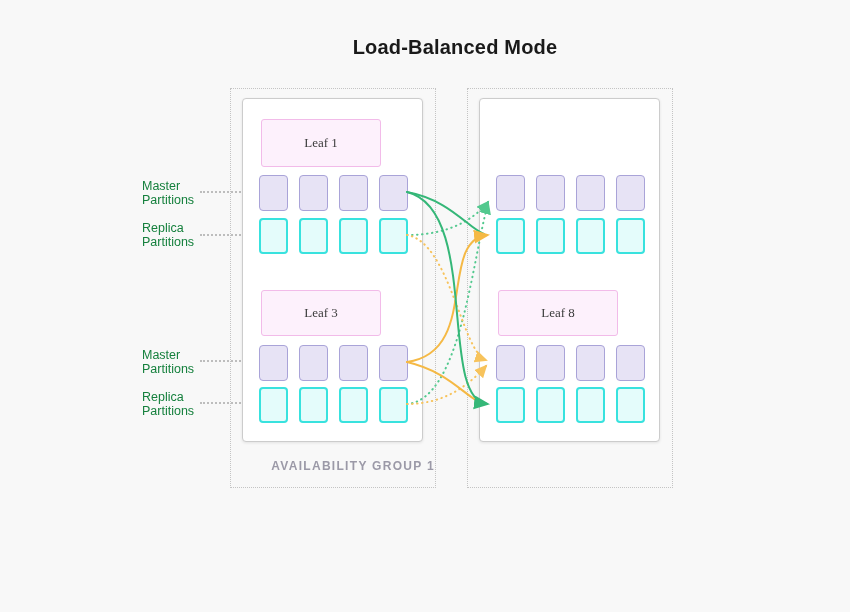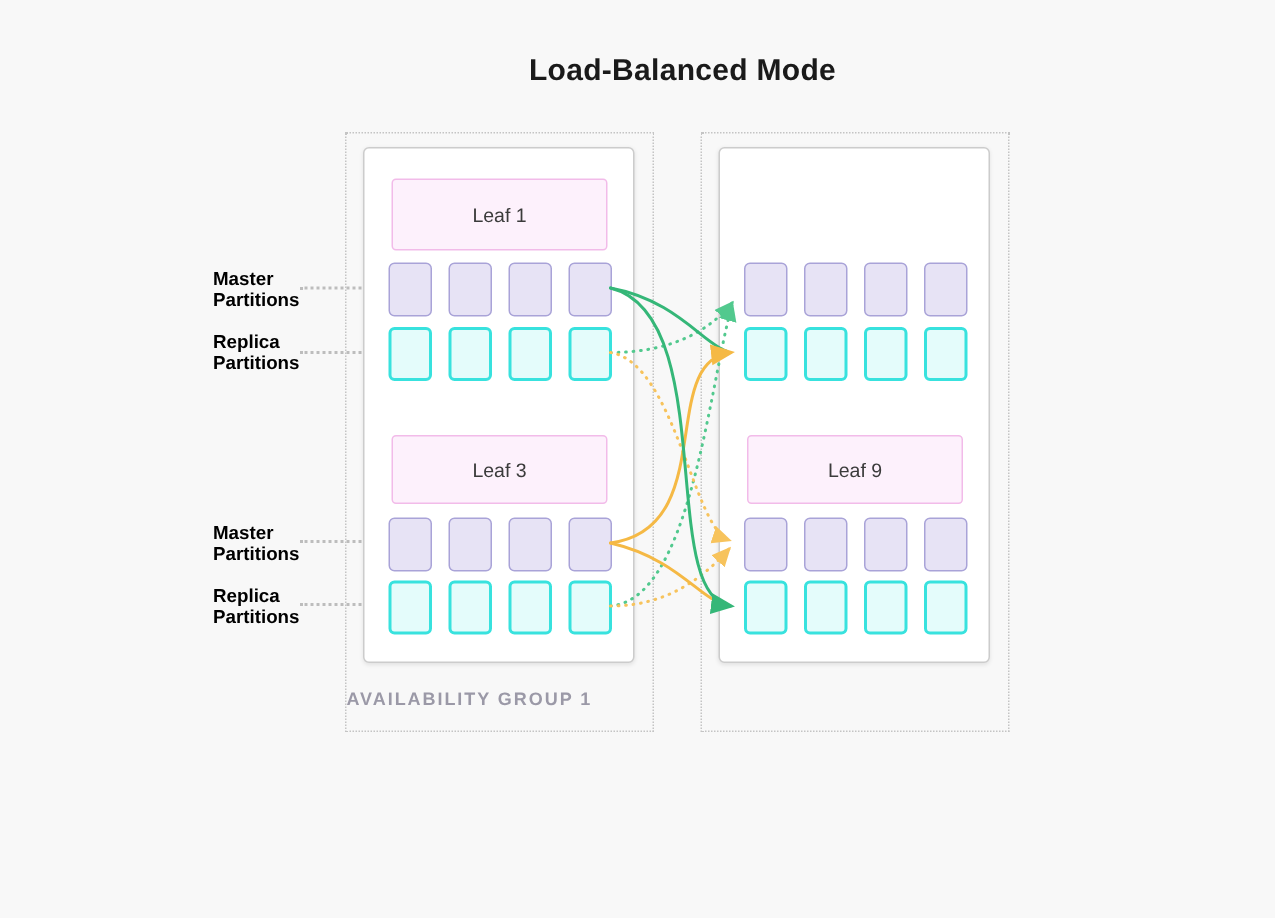--- a/index.html
+++ b/index.html
@@ -18,46 +18,46 @@
     border:1px dotted #c4c4c4;box-sizing:border-box;
   }
   .ag-container.ag1{left:200px;}
   .ag-container.ag2{left:437px;}
   .leaf-card{
     position:absolute;left:11px;top:9px;width:181px;height:344px;
     background:#ffffff;border:1px solid #cccccc;border-radius:4px;
     box-shadow:0 1px 3px rgba(0,0,0,.09);box-sizing:border-box;
   }
   .leaf-box{
-    position:absolute;left:18px;width:144px;height:46px;
+    position:absolute;left:18px;width:120px;height:46px;
     background:#fdf1fc;border:1px solid #f2bbe9;border-radius:3px;
     display:flex;align-items:center;justify-content:center;
-    font-size:13px;color:#3b3b3b;box-sizing:border-box;
+    font-size:13px;color:#3b3b3b;box-sizing:border-box;font-family:Liberation Serif, serif;
   }
   .leaf-box.top{top:20px;height:48px;}
   .leaf-box.bottom{top:191px;}
   .part-row{
     position:absolute;left:16px;display:flex;gap:11px;
   }
   .part-row.masters1{top:76px;}
   .part-row.replicas1{top:119px;}
   .part-row.masters2{top:246px;}
   .part-row.replicas2{top:288px;}
   .part{
     width:29px;height:36px;border-radius:4px;box-sizing:border-box;
   }
   .part.master{background:#e7e3f5;border:1.5px solid #a9a3d8;}
   .part.replica{background:#e4fcfb;border:2px solid #38e2de;}
   .ag-label{
-    position:absolute;left:0;bottom:14px;width:100%;text-align:left;
+    position:absolute;left:0;bottom:14px;width:100%;text-align:right;
     font-size:12px;font-weight:bold;letter-spacing:1.3px;color:#9b99a7;
   }
   .side-label{
     position:absolute;left:112px;width:62px;
-    font-size:12.5px;font-weight:bold;color:#000000;line-height:14px;
+    font-size:12.5px;font-weight:normal;color:#15803d;line-height:14px;
   }
   .side-label.l1{top:179px;}
   .side-label.l2{top:221px;}
   .side-label.l3{top:348px;}
   .side-label.l4{top:390px;}
   .leader{
     position:absolute;left:170px;width:57px;height:0;
     border-top:2px dotted #bdbdbd;
   }
   .leader.ld1{top:191px;}
@@ -121,21 +121,21 @@
         <div class="part master"></div>
         <div class="part master"></div>
         <div class="part master"></div>
       </div>
       <div class="part-row replicas1">
         <div class="part replica"></div>
         <div class="part replica"></div>
         <div class="part replica"></div>
         <div class="part replica"></div>
       </div>
-      <div class="leaf-box bottom">Leaf 9</div>
+      <div class="leaf-box bottom">Leaf 8</div>
       <div class="part-row masters2">
         <div class="part master"></div>
         <div class="part master"></div>
         <div class="part master"></div>
         <div class="part master"></div>
       </div>
       <div class="part-row replicas2">
         <div class="part replica"></div>
         <div class="part replica"></div>
         <div class="part replica"></div>

